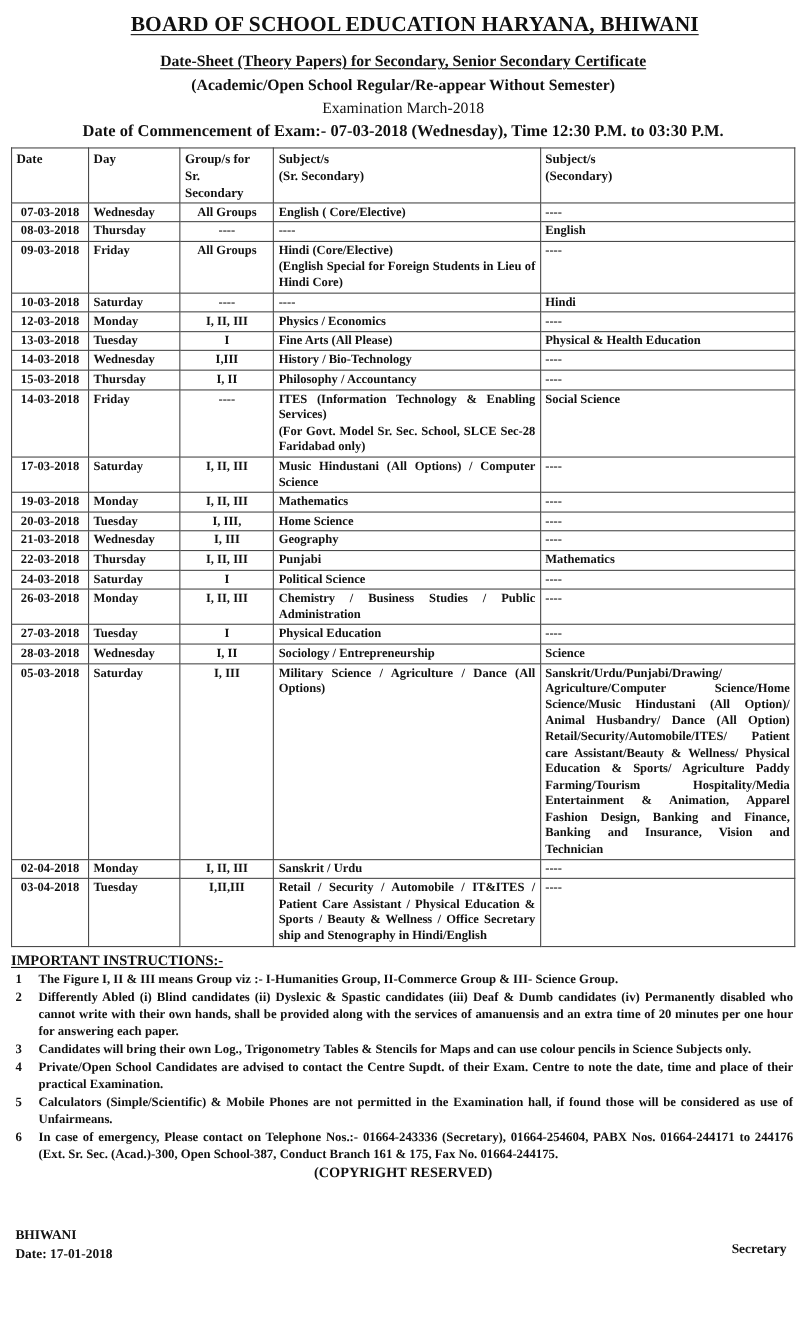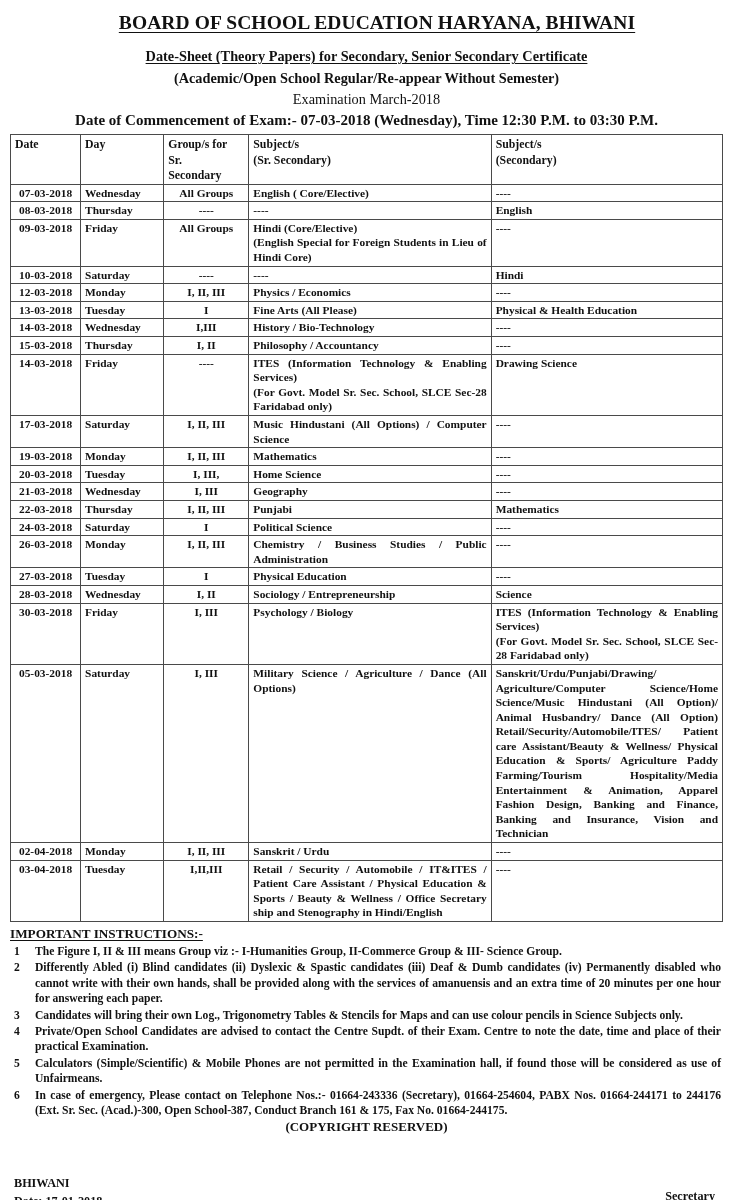--- a/index.html
+++ b/index.html
@@ -237,21 +237,21 @@
             <td class="c-day">Thursday</td>
             <td class="c-grp">I, II</td>
             <td class="c-sub1 just">Philosophy / Accountancy</td>
             <td class="c-sub2">----</td>
           </tr>
           <tr>
             <td class="c-date tall-pad">14-03-2018</td>
             <td class="c-day tall-pad">Friday</td>
             <td class="c-grp">----</td>
             <td class="c-sub1 just">ITES (Information Technology &amp; Enabling Services)<br>(For Govt. Model Sr. Sec. School, SLCE Sec-28 Faridabad only)</td>
-            <td class="c-sub2">Drawing Science</td>
+            <td class="c-sub2">Social Science</td>
           </tr>
           <tr>
             <td class="c-date">17-03-2018</td>
             <td class="c-day">Saturday</td>
             <td class="c-grp">I, II, III</td>
             <td class="c-sub1 just">Music Hindustani (All Options) / Computer Science</td>
             <td class="c-sub2">----</td>
           </tr>
           <tr>
             <td class="c-date">19-03-2018</td>
@@ -301,27 +301,20 @@
             <td class="c-grp">I</td>
             <td class="c-sub1 just">Physical Education</td>
             <td class="c-sub2">----</td>
           </tr>
           <tr>
             <td class="c-date">28-03-2018</td>
             <td class="c-day">Wednesday</td>
             <td class="c-grp">I, II</td>
             <td class="c-sub1 just">Sociology / Entrepreneurship</td>
             <td class="c-sub2">Science</td>
-          </tr>
-          <tr>
-            <td class="c-date">30-03-2018</td>
-            <td class="c-day">Friday</td>
-            <td class="c-grp">I, III</td>
-            <td class="c-sub1 just">Psychology / Biology</td>
-            <td class="c-sub2 just">ITES (Information Technology &amp; Enabling Services)<br>(For Govt. Model Sr. Sec. School, SLCE Sec-28 Faridabad only)</td>
           </tr>
           <tr>
             <td class="c-date">05-03-2018</td>
             <td class="c-day">Saturday</td>
             <td class="c-grp">I, III</td>
             <td class="c-sub1 just">Military Science / Agriculture / Dance (All Options)</td>
             <td class="c-sub2 just">Sanskrit/Urdu/Punjabi/Drawing/ Agriculture/Computer Science/Home Science/Music Hindustani (All Option)/ Animal Husbandry/ Dance (All Option) Retail/Security/Automobile/ITES/ Patient care Assistant/Beauty &amp; Wellness/ Physical Education &amp; Sports/ Agriculture Paddy Farming/Tourism Hospitality/Media Entertainment &amp; Animation, Apparel Fashion Design, Banking and Finance, Banking and Insurance, Vision and Technician</td>
           </tr>
           <tr>
             <td class="c-date">02-04-2018</td>

